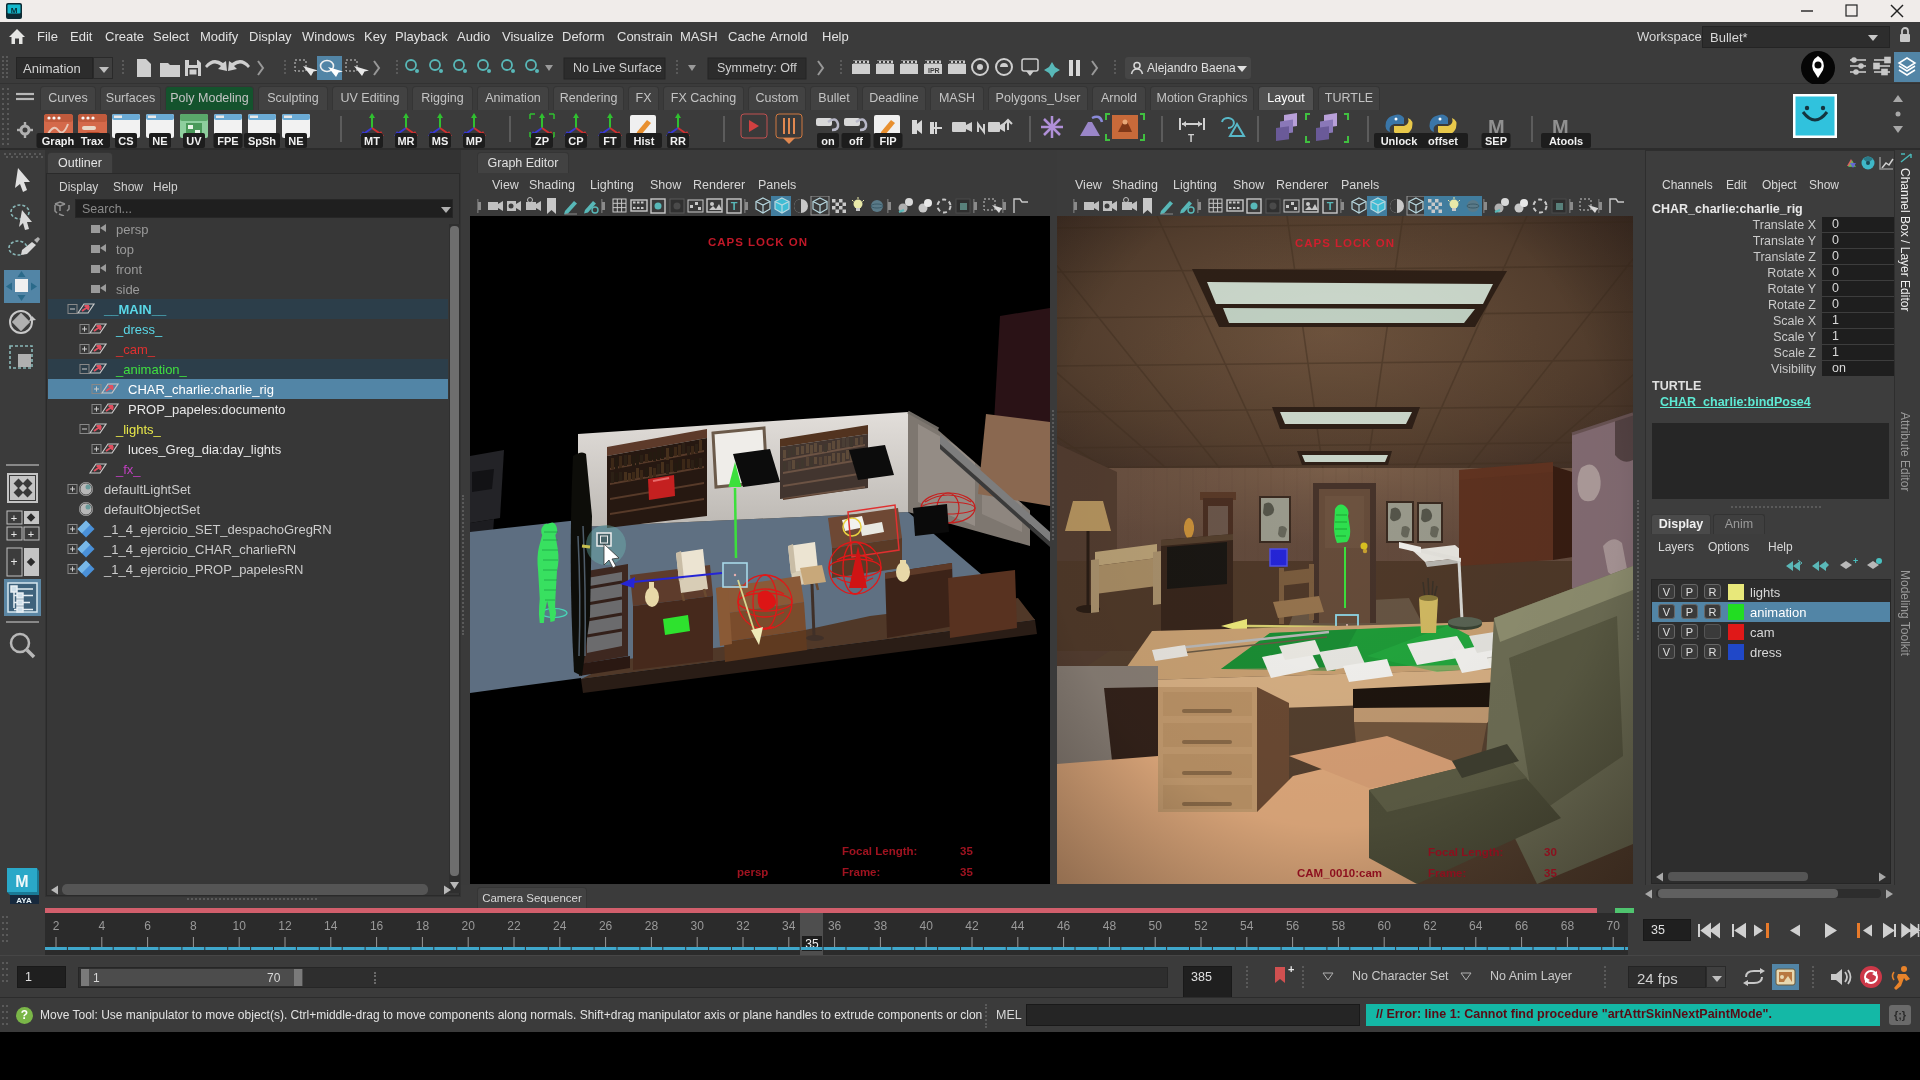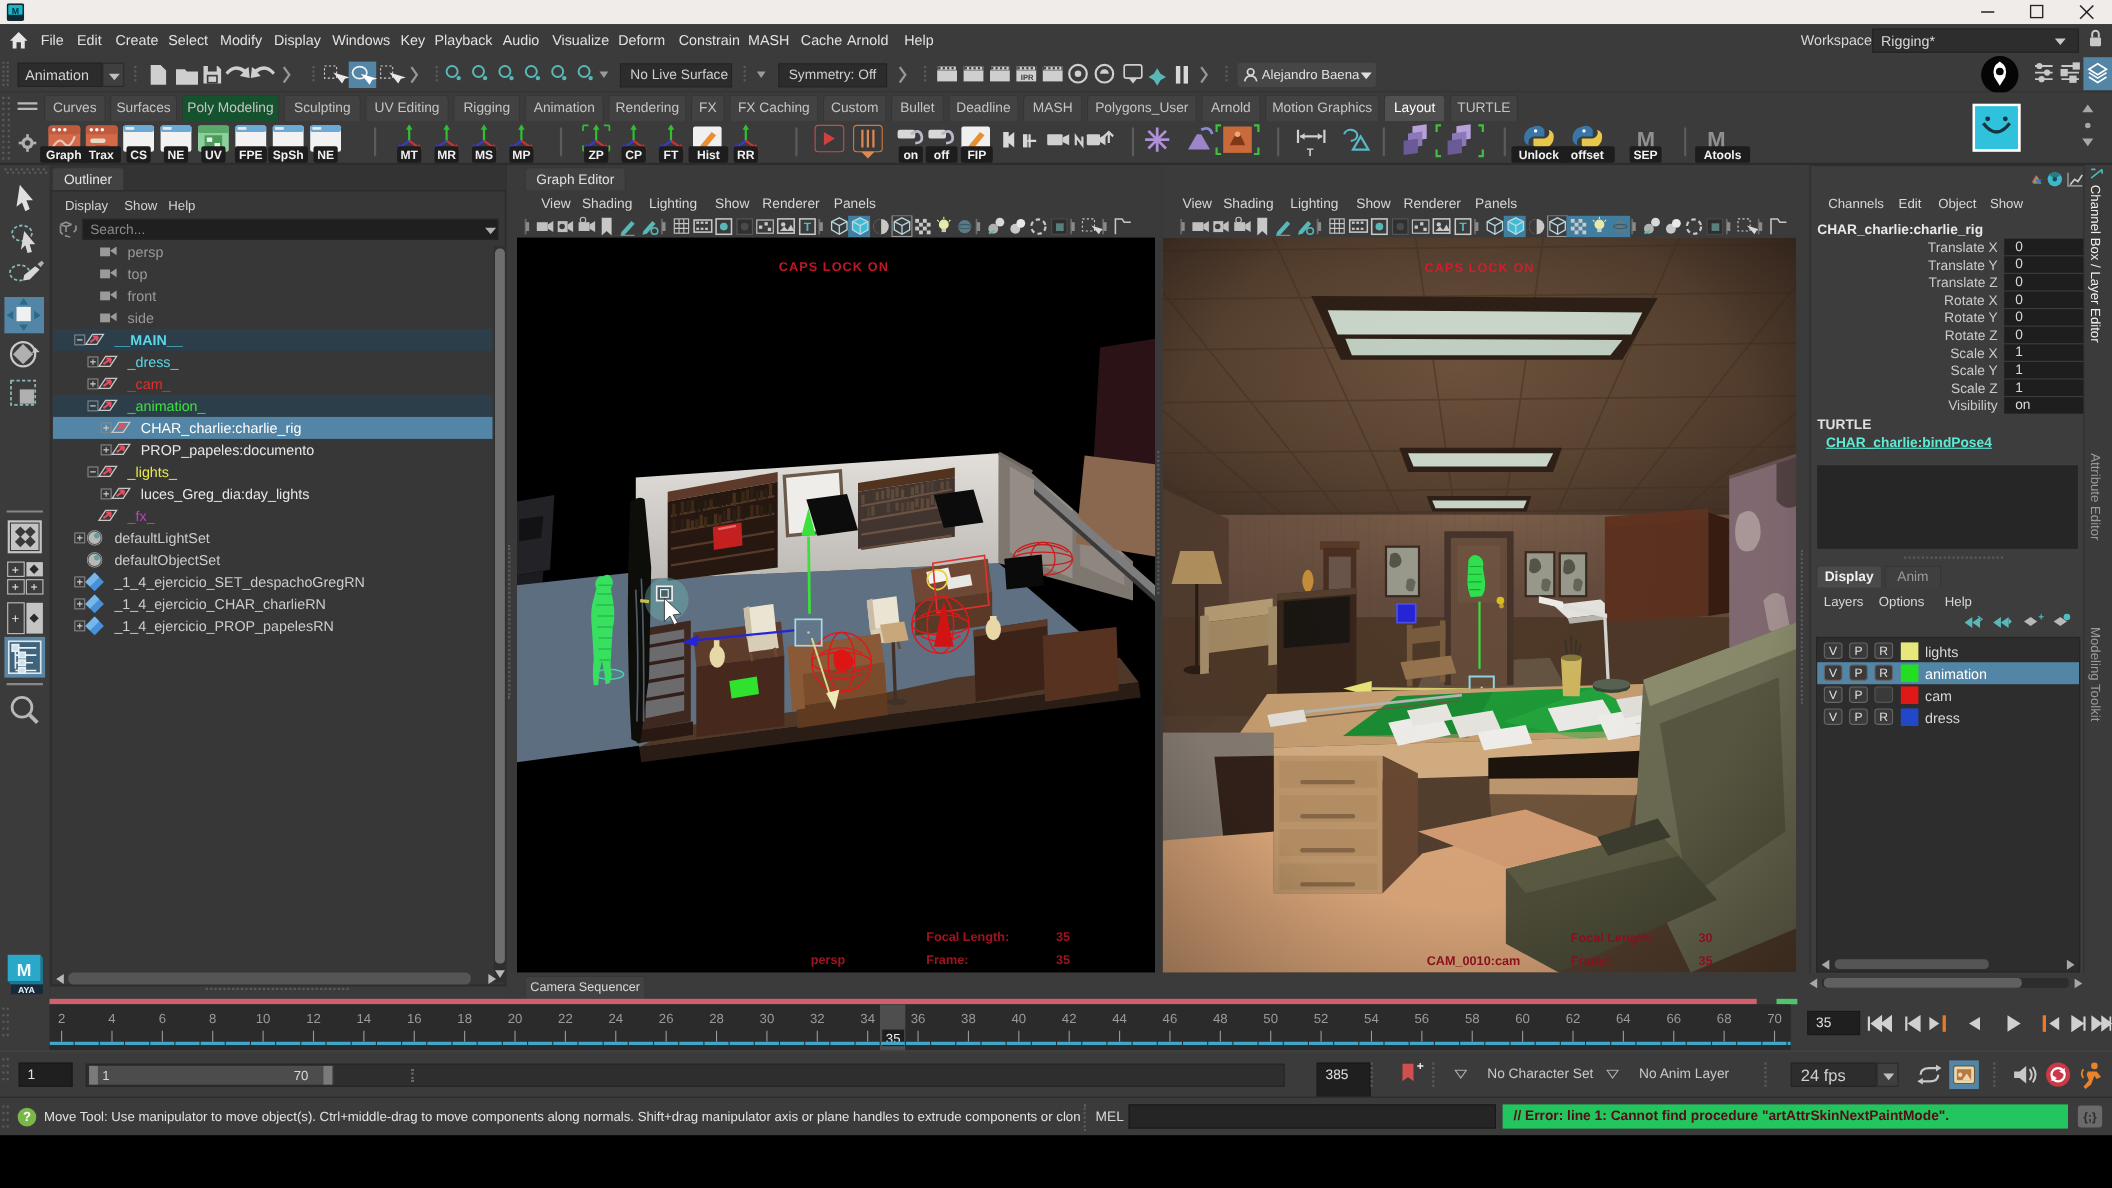--- a/index.html
+++ b/index.html
@@ -39,21 +39,21 @@
       <span class="abs txt" style="left:457px;top:7px;">Audio</span>
       <span class="abs txt" style="left:502px;top:7px;">Visualize</span>
       <span class="abs txt" style="left:562px;top:7px;">Deform</span>
       <span class="abs txt" style="left:617px;top:7px;">Constrain</span>
       <span class="abs txt" style="left:680px;top:7px;">MASH</span>
       <span class="abs txt" style="left:728px;top:7px;">Cache</span>
       <span class="abs txt" style="left:770px;top:7px;">Arnold</span>
       <span class="abs txt" style="left:822px;top:7px;">Help</span>
       <span class="abs txt" style="left:1637px;top:7px;color:#d8d8d8;">Workspace:</span>
 <div class="abs" style="left:1702px;top:4px;width:188px;height:22px;background:#2d2d2d;border:1px solid #242424;">
- <span class="abs" style="left:7px;top:3px;font-size:13px;color:#d8d8d8;">Rigging*</span>
+ <span class="abs" style="left:7px;top:3px;font-size:13px;color:#d8d8d8;">Bullet*</span>
  <svg class="abs" style="left:164px;top:7px" width="12" height="8" viewBox="0 0 12 8">
           <path d="M1 1 L11 1 L6 7 Z" fill="#c8c8c8"></path>
         </svg>
 </div>
 <svg class="abs" style="left:1898px;top:4px" width="14" height="18" viewBox="0 0 14 18">
  <rect x="2" y="8" width="10" height="8" rx="1" fill="#c8c8c8"></rect>
  <path d="M4 8 V5 a3 3 0 0 1 6 0 V8" fill="none" stroke="#c8c8c8" stroke-width="1.8"></path>
 </svg>
 </div>
 <div class="abs" style="left:0;top:52px;width:1920px;height:32px;background:#3b3b3b;border-bottom:1px solid #323232;">
@@ -1854,21 +1854,21 @@
         <span class="abs" style="left:7px;top:3px;font-size:12.5px;color:#e0e0e0;">1</span>
       </div>
       <div class="abs" style="left:78px;top:11px;width:1090px;height:21px;background:#2e2e2e;border:1px solid #262626;">
         <div class="abs" style="left:2px;top:1px;width:222px;height:17px;background:#4c4c4c;"></div>
         <div class="abs" style="left:2px;top:1px;width:8px;height:17px;background:#7a7a7a;"></div>
         <div class="abs" style="left:215px;top:1px;width:8px;height:17px;background:#7a7a7a;"></div>
         <span class="abs" style="left:14px;top:3px;font-size:12px;color:#d8d8d8;">1</span>
         <span class="abs" style="left:188px;top:3px;font-size:12px;color:#d8d8d8;">70</span>
         <div class="abs" style="left:295px;top:4px;width:3px;height:12px;border-left:2px dotted #6a6a6a;"></div>
       </div>
-      <div class="abs fld" style="left:1183px;top:10px;width:49px;height:34px;border:1px solid #191919;margin-left:14px;">
+      <div class="abs fld" style="left:1183px;top:10px;width:49px;height:34px;border:1px solid #191919;">
         <span class="abs" style="left:7px;top:3px;font-size:12.5px;color:#e0e0e0;">385</span>
       </div>
       <div class="abs" style="left:1246px;top:10px;width:2px;height:22px;border-left:2px dotted #5a5a5a;"></div>
       <svg class="abs" style="left:1270px;top:7px" width="26" height="28" viewBox="0 0 26 28">
  <path d="M5 4 h10 v16 l-5 -4 l-5 4 z" fill="#d05050"></path>
         <text x="18" y="10" font-size="11" fill="#e8e8e8" font-weight="bold">+</text>
       </svg>
       <div class="abs" style="left:1302px;top:10px;width:2px;height:22px;border-left:2px dotted #5a5a5a;"></div>
       <svg class="abs" style="left:1322px;top:16px" width="12" height="9" viewBox="0 0 12 9">
         <path d="M1 1 h10 l-5 7 z" fill="none" stroke="#b0b0b0"></path>
@@ -1926,21 +1926,21 @@
           <rect x="4" y="14" width="2" height="2"></rect>
           <rect x="0" y="20" width="2" height="2"></rect>
           <rect x="4" y="20" width="2" height="2"></rect>
         </g>
       </svg>
       <div class="abs" style="left:16px;top:9px;width:17px;height:17px;border-radius:50%;background:#7ab648;color:#fff;font-size:12px;font-weight:bold;text-align:center;line-height:17px;">?</div>
       <span class="abs" style="left:40px;top:10px;font-size:12px;color:#e2e2e2;white-space:nowrap;width:942px;overflow:hidden;display:block;">Move Tool: Use manipulator to move object(s). Ctrl+middle-drag to move components along normals. Shift+drag manipulator axis or plane handles to extrude components or clone objects. Ctrl+Shift+drag to cons</span>
       <div class="abs" style="left:985px;top:6px;width:6px;height:24px;background:#3b3b3b;border-left:2px dotted #5a5a5a;"></div>
       <span class="abs" style="left:996px;top:10px;font-size:12.5px;color:#d8d8d8;">MEL</span>
       <div class="abs fld" style="left:1026px;top:6px;width:334px;height:22px;border:1px solid #191919;background:#252525;"></div>
-      <div class="abs" style="left:1366px;top:6px;width:514px;height:22px;background:#22c55e;">
+      <div class="abs" style="left:1366px;top:6px;width:514px;height:22px;background:#14b8a6;">
         <span class="abs" style="left:10px;top:3px;font-size:12.5px;color:#5a0a14;font-weight:bold;">// Error: line 1: Cannot find procedure "artAttrSkinNextPaintMode".</span>
       </div>
       <svg class="abs" style="left:1888px;top:6px" width="24" height="22" viewBox="0 0 24 22">
  <rect x="1" y="1" width="22" height="20" rx="3" fill="#6a6a6a"></rect>
         <text x="12" y="15" font-size="11" fill="#2a2a2a" text-anchor="middle" font-weight="bold">{;}</text>
       </svg>
     </div>
     <div class="abs" style="left:0;top:1032px;width:1920px;height:48px;background:#000;"></div>
   </div>
 </body></html>

